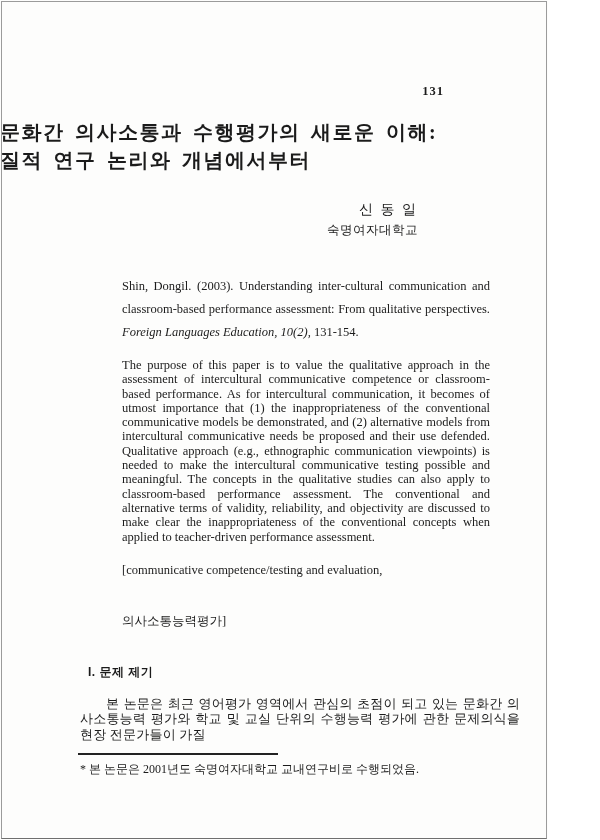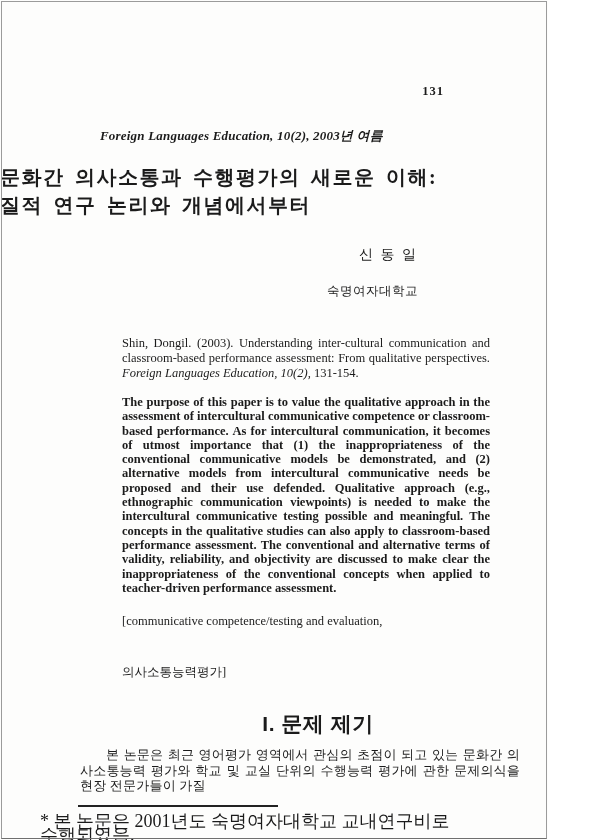--- a/index.html
+++ b/index.html
@@ -56,99 +56,96 @@
     text-align: right;
     padding-right: 130px;
   }
   .author-name {
     font-size: 14px;
     line-height: 16px;
     letter-spacing: 2px;
     margin-left: 12px;
   }
   .author-affiliation {
-    margin-top: 21px;
+    margin-top: 5px;
     font-size: 12.5px;
     line-height: 14px;
     letter-spacing: 0.5px;
   }
   .abstract {
     margin-top: 38px;
     margin-left: 122px;
     width: 368px;
     font-size: 12.5px;
   }
   .abstract-citation {
     text-align: justify;
-    line-height: 15px;
+    line-height: 23px;
     margin-top: 13px;
   }
   .abstract-citation .italic {
     font-style: italic;
   }
   .abstract-body {
     margin-top: 14px;
     text-align: justify;
     line-height: 14.3px;
-    font-weight: bold;
   }
   .keywords {
     margin-top: 19px;
     font-weight: normal;
     line-height: 15px;
   }
   .keywords .kw-line2 {
     display: block;
     padding-right: 14px;
     margin-top: 36px;
   }
   .section-heading {
     margin-top: 34px;
     margin-left: 88px;
     font-family: "Liberation Sans", "DejaVu Sans", sans-serif;
-    font-size: 21px;
+    font-size: 12px;
     line-height: 19px;
     font-weight: bold;
     letter-spacing: 0.5px;
-    text-align: center;
   }
   .body-paragraph {
     margin-top: 14px;
     margin-left: 80px;
     width: 440px;
     font-size: 13px;
     line-height: 15.5px;
     text-align: justify;
     text-indent: 26px;
     letter-spacing: 0.2px;
   }
   .footnote-rule {
     margin-top: 11px;
     margin-left: 78px;
     width: 200px;
     height: 0;
     border-top: 2px solid #222222;
   }
   .footnote {
     margin-top: 7px;
-    margin-left: 40px;
+    margin-left: 80px;
     width: 430px;
-    font-size: 18px;
+    font-size: 12px;
     line-height: 14px;
   }
 </style>
 </head>
 <body>
 
 <div class="page">
   <div class="page-frame"></div>
 
   <div class="page-number">131</div>
 
-  <div class="journal-line">Foreign Languages Education, 10(2), 2003년 여름</div>
 
   <div class="paper-title">
     <div>문화간 의사소통과 수행평가의 새로운 이해:</div>
     <div>질적 연구 논리와 개념에서부터</div>
   </div>
 
   <div class="author-block">
     <div class="author-name">신 동 일</div>
     <div class="author-affiliation">숙명여자대학교</div>
   </div>

